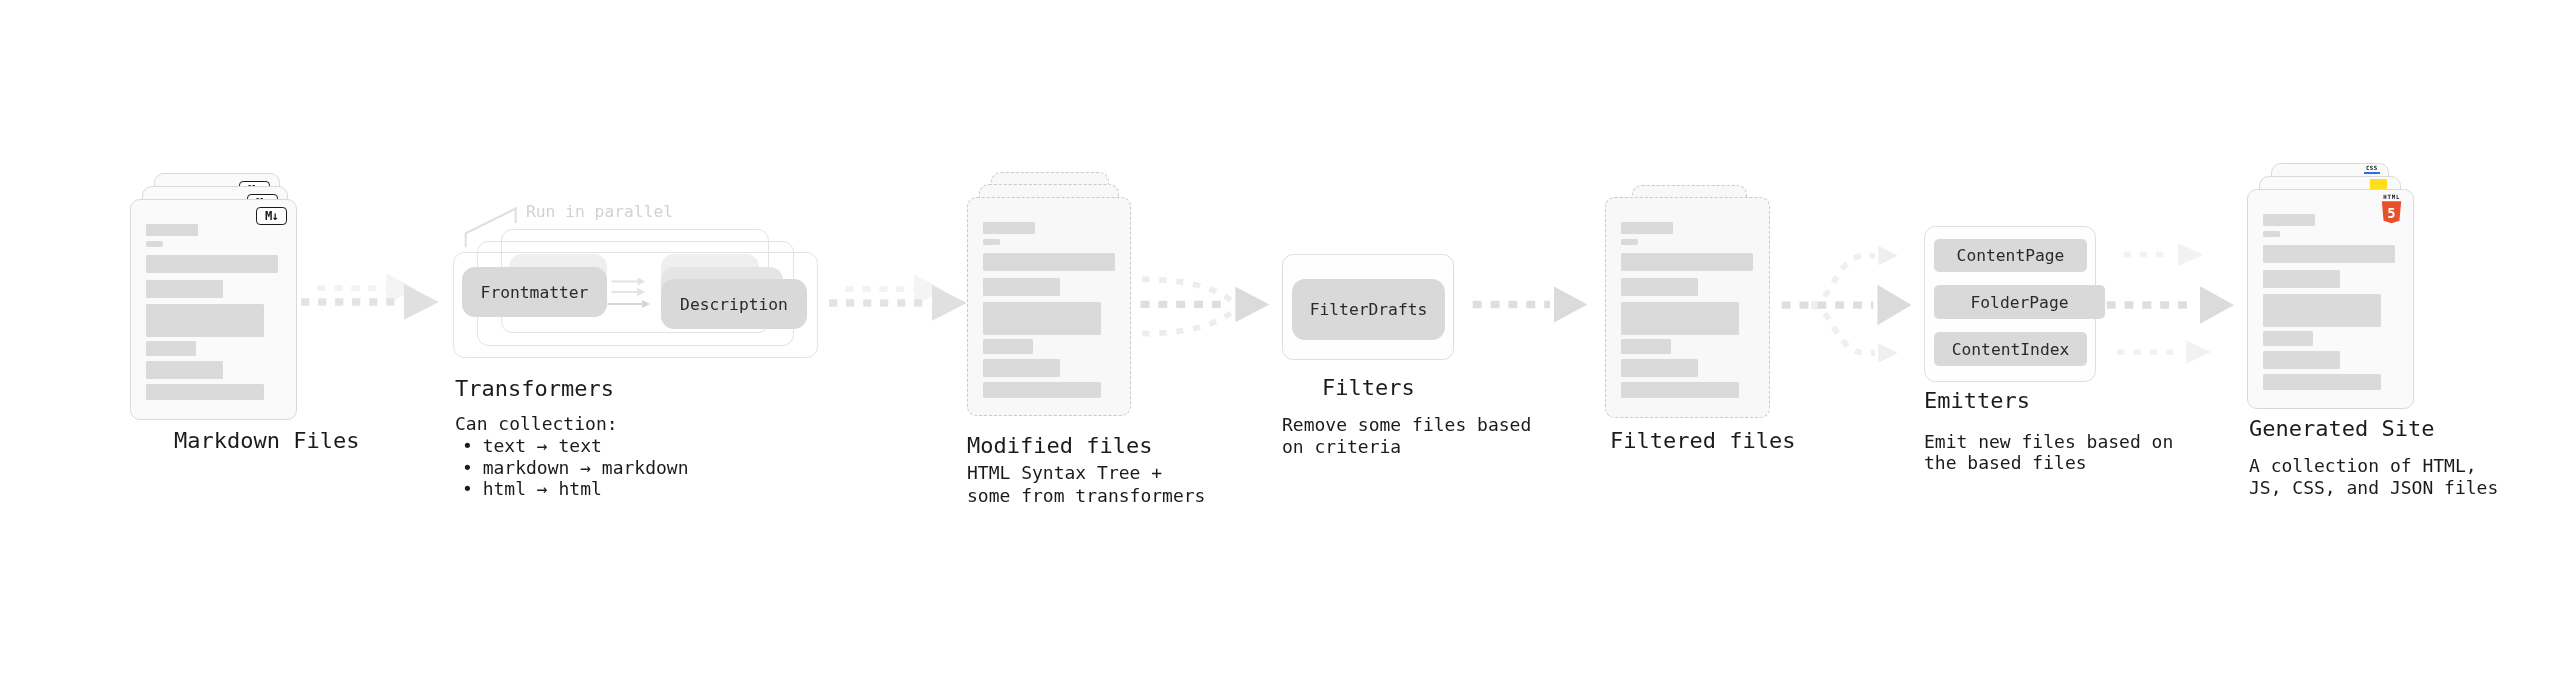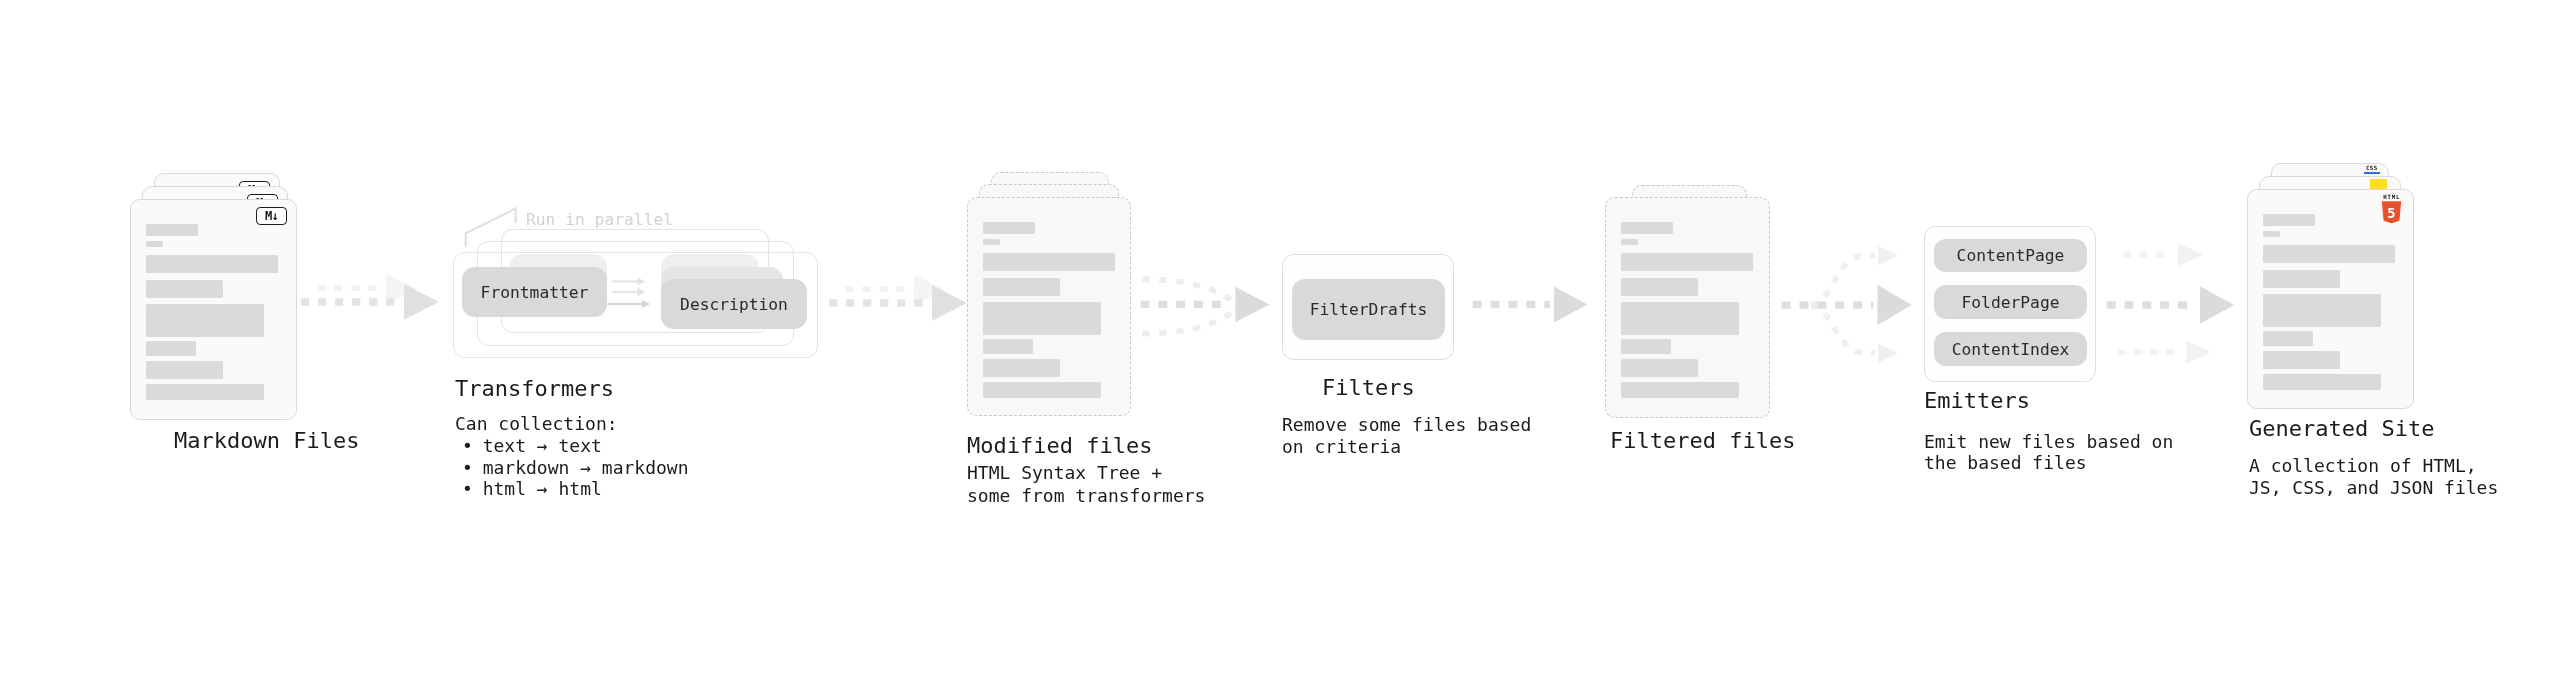--- a/index.html
+++ b/index.html
@@ -17,29 +17,29 @@
   .b4{top:80px;width:77px;height:18px;}
   .b5{top:104px;width:118px;height:32.5px;}
   .b6{top:141px;width:50px;height:14.6px;}
   .b7{top:161px;width:77px;height:18px;}
   .b8{top:184px;width:118px;height:16.3px;}
   
   .label{position:absolute;font-size:22px;line-height:28px;white-space:pre;color:#1b1b1b;}
   .body-line{position:absolute;font-size:18px;line-height:22px;white-space:pre;color:#1b1b1b;}
   .bullet-line{position:absolute;font-size:18px;line-height:22px;white-space:pre;color:#1b1b1b;display:flex;}
   .blt{margin-right:9.8px;}
-  .note{position:absolute;font-size:16.3px;line-height:20.3px;color:#d2d2d2;white-space:pre;margin-top:8px;}
+  .note{position:absolute;font-size:16.3px;line-height:20.3px;color:#d2d2d2;white-space:pre;}
   
   .box{position:absolute;box-sizing:border-box;border:1.6px solid #e3e3e3;border-radius:11.4px;background:transparent;}
   .box.filled{background:#fefefe;border-color:#dedede;}
   .pill{position:absolute;background:#d9d9d9;border-radius:13px;display:flex;align-items:center;justify-content:center;font-size:16.3px;color:#2a2a2a;white-space:pre;}
   .ghost{position:absolute;border-radius:13px;}
   .g1{background:#e5e5e5;}
   .g2{background:#efefef;}
-  .emit-pill{position:absolute;background:#d9d9d9;border-radius:12px;display:flex;align-items:center;justify-content:center;font-size:16.3px;color:#2a2a2a;white-space:pre;}
+  .emit-pill{position:absolute;background:#d9d9d9;border-radius:5px;display:flex;align-items:center;justify-content:center;font-size:16.3px;color:#2a2a2a;white-space:pre;}
   
   .md-badge{position:absolute;top:6.5px;right:9px;width:31px;height:18px;box-sizing:border-box;border:1.6px solid #1a1a1a;border-radius:4.1px;background:#ffffff;display:flex;align-items:center;justify-content:center;font-size:12.2px;font-weight:bold;letter-spacing:-0.8px;color:#1a1a1a;}
   .js-badge{position:absolute;top:2.4px;right:13px;width:17px;height:9.8px;background:#ffdf1b;}
   .css-badge{position:absolute;top:1.6px;right:8.1px;width:16.3px;text-align:center;}
   .css-badge .css-txt{display:block;font-size:5.7px;line-height:5.7px;font-weight:bold;color:#111111;letter-spacing:0.4px;}
   .css-badge .css-bar{height:2.4px;background:#2b6fe8;margin-top:0.8px;}
   .html-badge{position:absolute;top:4.1px;right:9.8px;width:23px;text-align:center;}
   .html-badge .hlabel{font-size:5.7px;line-height:7.3px;font-weight:bold;letter-spacing:0.8px;color:#111111;}
   svg{position:absolute;overflow:visible;}
 </style>
@@ -185,21 +185,21 @@
     <path d="M 43 84 C 70 84 73 24 110 24 L 122 24" fill="none" stroke="#efefef" stroke-width="7" stroke-dasharray="9 11"></path>
     <path d="M 43 86 C 70 86 73 144 110 144 L 122 144" fill="none" stroke="#efefef" stroke-width="7" stroke-dasharray="9 11"></path>
     <line x1="7" y1="85" x2="120" y2="85" stroke="#dedede" stroke-width="9" stroke-dasharray="11 11"></line>
     <polygon points="126,12 126,36 150,24" fill="#efefef"></polygon>
     <polygon points="125,60 125,110 167,85" fill="#dbdbdb"></polygon>
     <polygon points="126,132 126,156 150,144" fill="#efefef"></polygon>
   </svg>
 
   <div class="box filled" style="left:1924px;top:226px;width:172px;height:156px;"></div>
   <div class="emit-pill" style="left:1934px;top:239px;width:153px;height:33px;">ContentPage</div>
-  <div class="emit-pill" style="left:1934px;top:285px;width:153px;height:34px;">FolderPage</div>
+  <div class="emit-pill" style="left:1934px;top:285px;width:171px;height:34px;">FolderPage</div>
   <div class="emit-pill" style="left:1934px;top:332px;width:153px;height:34px;">ContentIndex</div>
   <div class="label" style="left:1924px;top:387px;">Emitters</div>
   <div class="body-line" style="left:1924px;top:431px;">Emit new files based on</div>
   <div class="body-line" style="left:1924px;top:452px;">the based files</div>
 
   <svg style="left:2101px;top:240px;" width="142" height="130" viewBox="0 0 175 160">
     <line x1="28" y1="18" x2="88" y2="18" stroke="#f2f2f2" stroke-width="7" stroke-dasharray="9 11"></line>
     <polygon points="95,4 95,32 126,18" fill="#f2f2f2"></polygon>
     <line x1="7" y1="80" x2="116" y2="80" stroke="#dedede" stroke-width="9" stroke-dasharray="11 11"></line>
     <polygon points="122,57 122,103 164,80" fill="#dbdbdb"></polygon>

